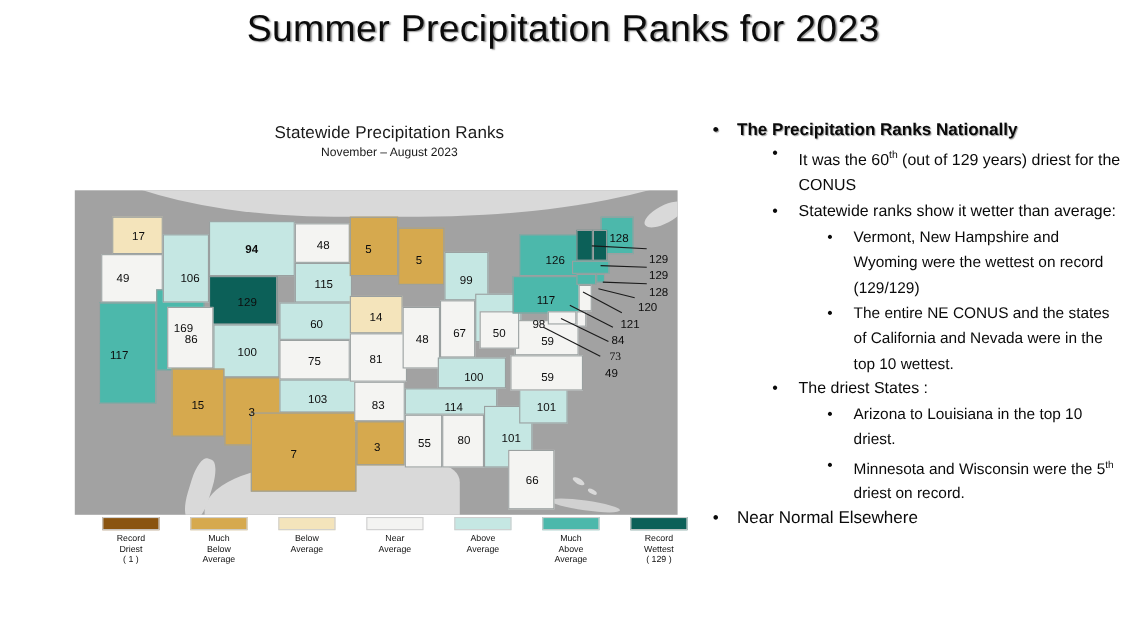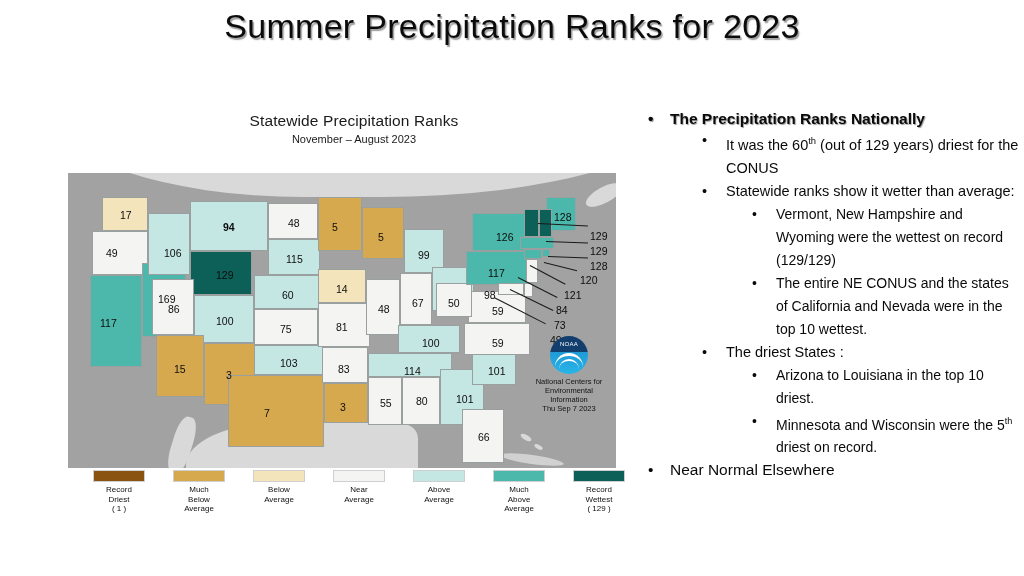--- a/index.html
+++ b/index.html
@@ -223,38 +223,25 @@
           <div class="callout" style="left: 522px; top: 72px;">129</div>
           <div class="lead" style="left: 480px; top: 83px; width: 40px; transform: rotate(2deg);"></div>
           <div class="callout" style="left: 522px; top: 87px;">128</div>
           <div class="lead" style="left: 476px; top: 89px; width: 34px; transform: rotate(14deg);"></div>
           <div class="callout" style="left: 512px; top: 101px;">120</div>
           <div class="lead" style="left: 462px; top: 92px; width: 40px; transform: rotate(28deg);"></div>
           <div class="callout" style="left: 496px; top: 116px;">121</div>
           <div class="lead" style="left: 450px; top: 104px; width: 44px; transform: rotate(27deg);"></div>
           <div class="callout" style="left: 488px; top: 131px;">84</div>
           <div class="lead" style="left: 442px; top: 116px; width: 48px; transform: rotate(26deg);"></div>
-          <div class="callout" style="left: 486px; top: 146px;">73</div>
+          <div class="callout" style="left: 486px; top: 146px; font-family: Liberation Serif, serif;">73</div>
           <div class="lead" style="left: 426px; top: 124px; width: 58px; transform: rotate(27deg);"></div>
           <div class="callout" style="left: 482px; top: 161px;">49</div>
         </div>
 
-      <div id="noaa">
-        <div id="noaa-badge">
-          <div class="nm">NOAA</div>
-          <div class="gull"></div>
-          <div class="gull2"></div>
-        </div>
-        <div id="noaa-txt">
-          <div>National Centers for</div>
-          <div>Environmental</div>
-          <div>Information</div>
-          <div>Thu Sep  7 2023</div>
-        </div>
-      </div>
     </div>
   </div>
 
   <div id="legend">
       <div class="lg" style="left: 14px; top: 0px;">
         <div class="sw" style="background: rgb(138, 84, 16);"></div>
         <div class="cap">
           <div>Record</div>
           <div>Driest</div>
           <div>( 1 )</div>

